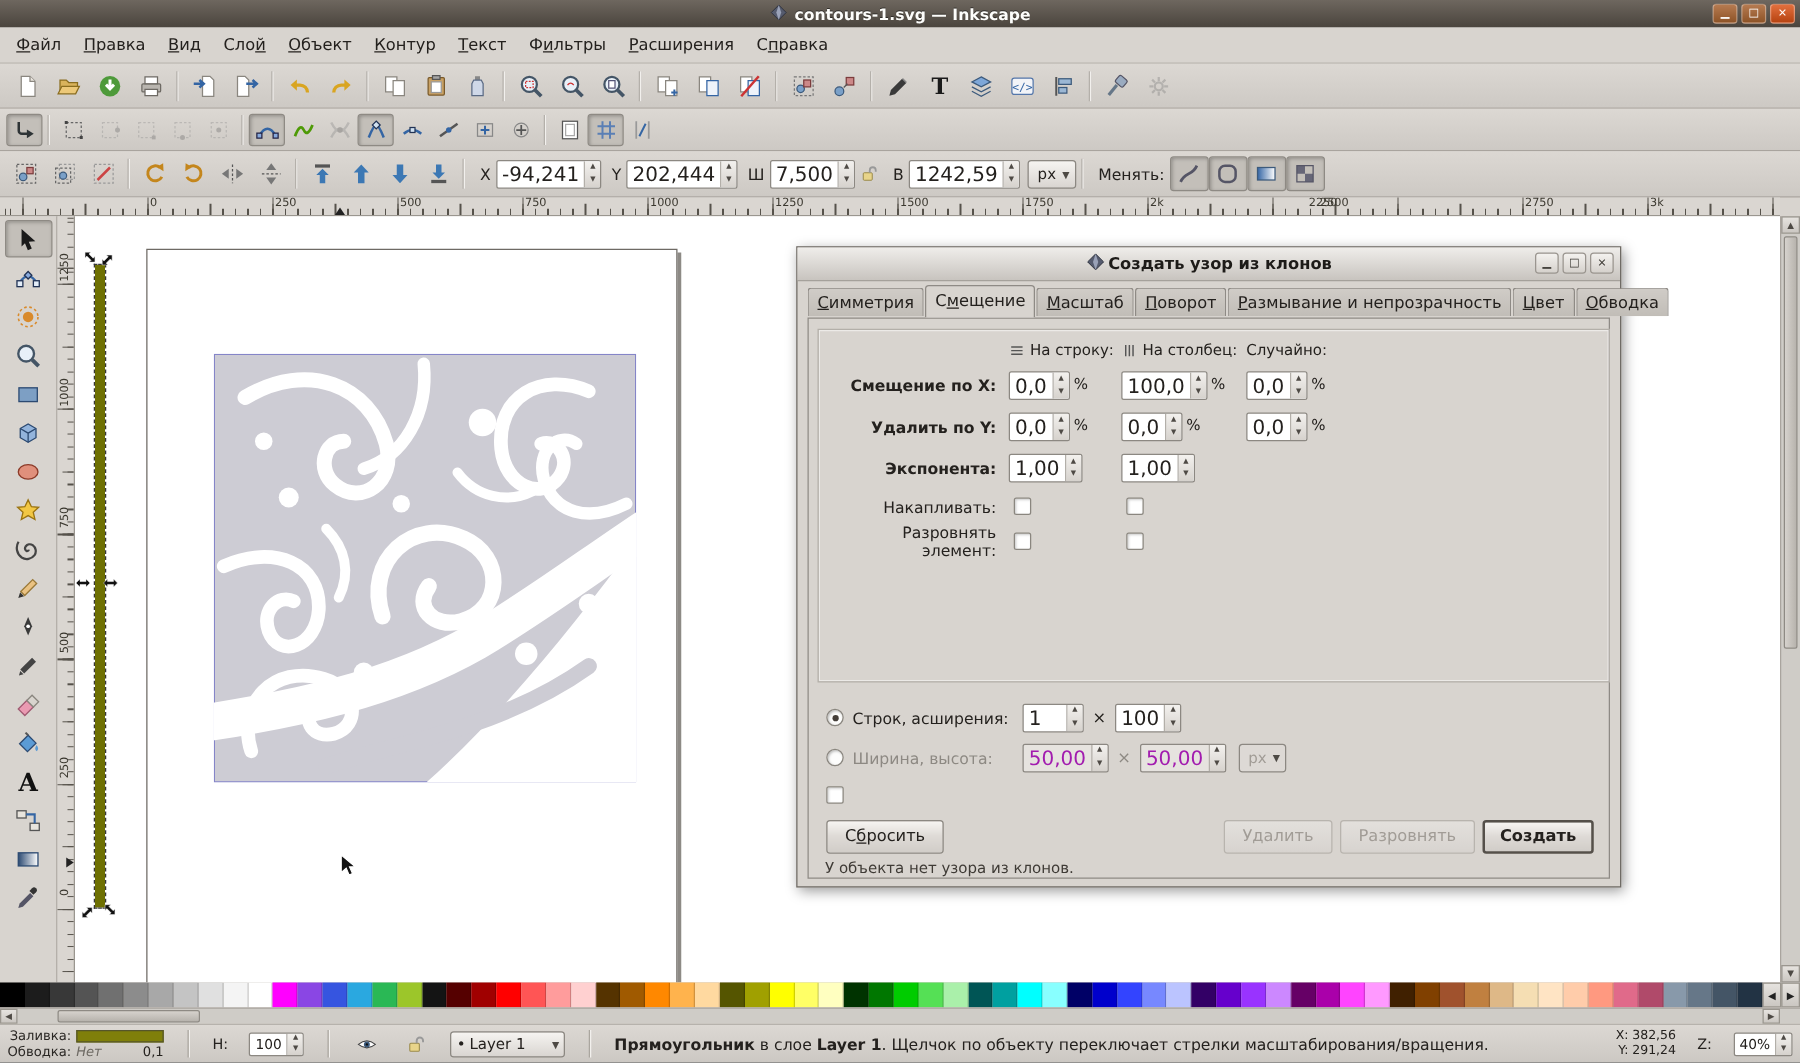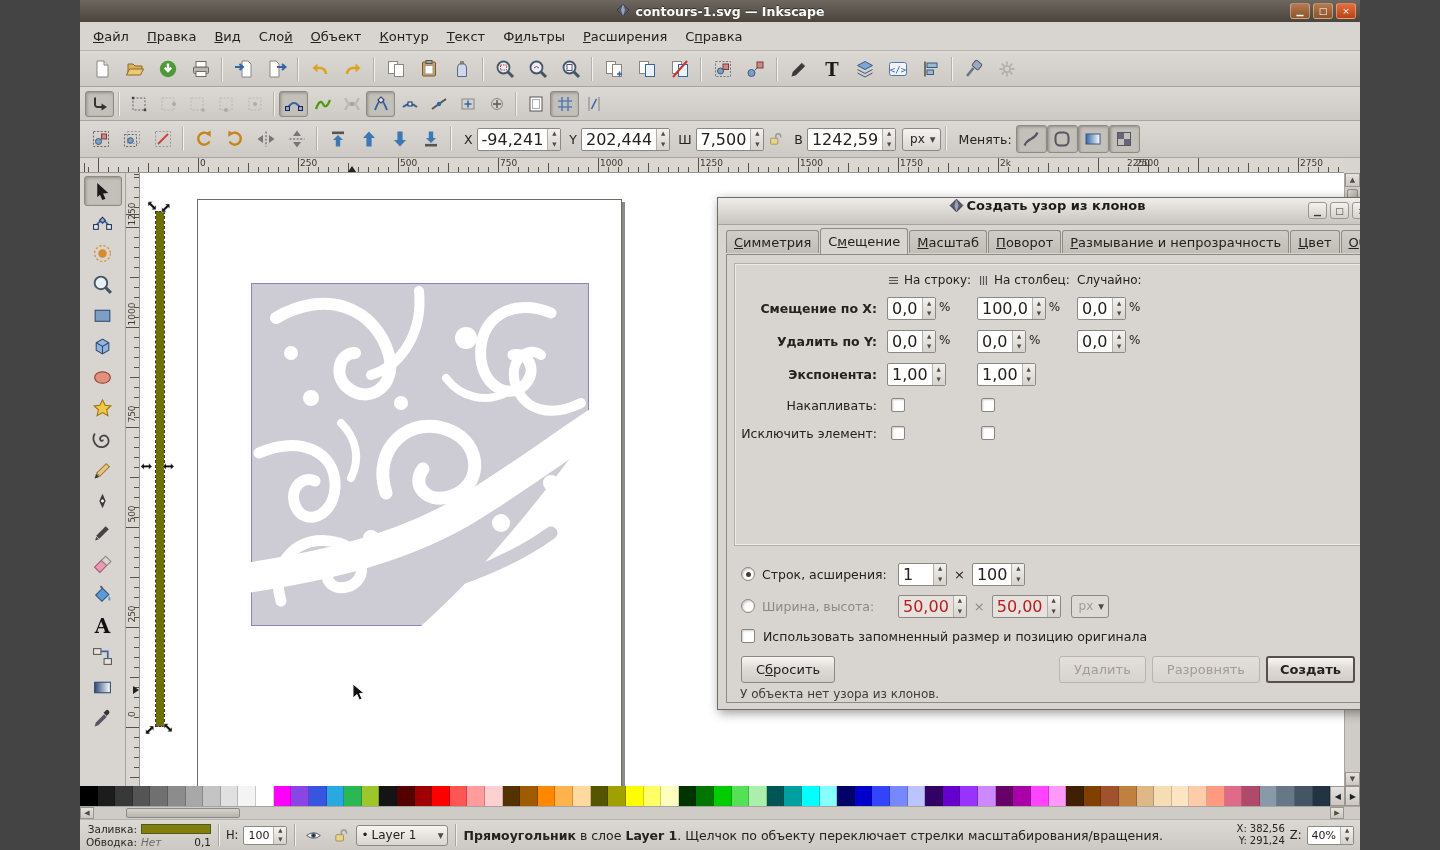--- a/index.html
+++ b/index.html
@@ -1,17 +1,17 @@
 <!DOCTYPE html>
 <html><head>
 <meta charset="utf-8">
 <style>
   *{box-sizing:border-box;margin:0;padding:0}
   html,body{background:#444}
-  #app{position:relative;width:1280px;height:850px;margin:0 auto;background:#d8d4cf;
+  #app{position:relative;width:1440px;height:850px;margin:0 auto;background:#d8d4cf;
        font-family:"DejaVu Sans","Liberation Sans",sans-serif;font-size:12px;color:#24211e;overflow:hidden}
 
   
   .titlebar{position:absolute;left:0;top:0;right:0;height:22px;
     background:linear-gradient(#6e675f,#4a443d);display:flex;align-items:center;justify-content:center;gap:6px}
   .titlebar .wtitle{color:#fdfdfb;font-weight:bold;font-size:12.5px;text-shadow:0 -1px 0 rgba(0,0,0,.5)}
   .winbtns{position:absolute;right:4px;top:3px;display:flex;gap:3px}
   .winbtn{width:20px;height:16px;border-radius:3px;display:flex;align-items:center;justify-content:center;
     font-size:9px;color:#fff;background:linear-gradient(#b57a50,#8d5327);border:1px solid rgba(255,255,255,.35)}
   .winbtn.close{background:linear-gradient(#e26f3d,#b64311)}
@@ -40,21 +40,21 @@
   
   .spin{display:inline-flex;height:23px;border:1px solid #8c8882;background:#fff;border-radius:2px;overflow:hidden}
   .spin .v{display:flex;align-items:center;padding:0 4px;min-width:34px;font-size:16px;white-space:nowrap;overflow:hidden}
   .spin.fld .v{min-width:46px}
   .spin.sm{height:19px}
   .spin.sm .v{min-width:26px;font-size:11px}
   .spin .b{display:flex;flex-direction:column;width:13px;border-left:1px solid #b3afa9;
     background:linear-gradient(#f3f1ee,#d6d2cd)}
   .spin .b i{flex:1;font-style:normal;font-size:5.5px;line-height:5px;color:#4e4a45;display:flex;align-items:center;justify-content:center}
   .spin.dis{background:#e6e3df}
-  .spin.dis .v{color:#b91c1c}
+  .spin.dis .v{color:#a21caf}
   .combo{display:inline-flex;align-items:center;height:23px;border:1px solid #8c8882;border-radius:3px;
     background:linear-gradient(#f6f4f1,#d9d5d1);padding:0 4px 0 7px;font-size:12px}
   .combo .ca{font-size:7.5px;margin-left:5px;color:#4e4a45}
   .combo.dis{color:#a19c96;background:#ddd9d5}
 
   
   .hruler{position:absolute;left:0;top:158px;right:16px;height:15px;background:#dad6d1;border-bottom:1px solid #9a968f;
     background-image:
       repeating-linear-gradient(90deg,#56524b 0,#56524b 1px,transparent 1px,transparent 10px),
       repeating-linear-gradient(90deg,#56524b 0,#56524b 1px,transparent 1px,transparent 50px),
@@ -99,42 +99,42 @@
   .pal-arr{flex:0 0 15px;display:flex;align-items:center;justify-content:center;font-size:8px;color:#222;
     background:linear-gradient(#e6e3df,#cbc7c2);border:1px solid #9a968f}
   .hscroll{position:absolute;left:0;top:806px;right:0;height:13px;background:#cfccc7;border-top:1px solid #a9a49e}
   .hscroll .arr{position:absolute;top:0;bottom:0;width:14px;display:flex;align-items:center;justify-content:center;
     font-size:7px;color:#4e4a45;background:linear-gradient(#e6e3df,#cbc7c2);border:1px solid #9a968f}
   .hthumb{position:absolute;left:46px;width:114px;top:1px;bottom:1px;border:1px solid #8e8a84;border-radius:2px;
     background:linear-gradient(#d6d2cd,#b7b3ad)}
 
   
   .statusbar{position:absolute;left:0;top:819px;right:0;bottom:0;background:linear-gradient(#dcd8d3,#ccc8c3);
-    border-top:1px solid #b6b2ac;display:flex;align-items:center;padding:0 6px;gap:5px}
+    border-top:1px solid #b6b2ac;display:flex;align-items:center;padding:0 6px;gap:17px}
   .fs{display:grid;grid-template-columns:auto 70px;grid-auto-rows:13px;column-gap:4px;font-size:10.5px;align-items:center}
   .fs .lab{text-align:right;color:#2a2724}
   .fs .sw{height:10px;border:1px solid #55552a}
   .fs .strokecell{display:flex;font-size:10.5px}
   .fs .none{font-style:italic;color:#6e6a64}
   .fs .sww{margin-left:auto}
   .ssep{width:1px;height:22px;background:#aaa69f;box-shadow:1px 0 0 #f2f0ed;margin:0 2px}
   .slabel{font-size:11.5px}
   .sbtn{display:flex;align-items:center;justify-content:center;width:22px;height:22px}
   .layercombo{display:flex;align-items:center;height:21px;width:92px;border:1px solid #8c8882;border-radius:3px;
     background:linear-gradient(#f6f4f1,#d9d5d1);padding:0 4px;font-size:12px;gap:3px}
   .layercombo .ca{margin-left:auto;font-size:7.5px;color:#4e4a45}
   .smsg{flex:1;font-size:12.5px;white-space:pre;overflow:hidden;text-overflow:ellipsis}
   .smsg b{font-weight:bold}
   .coords{font-size:10px;line-height:12px;display:grid;grid-template-columns:auto auto;column-gap:3px;justify-items:end}
 
   
   .dialog{position:absolute;left:637px;top:197px;width:660px;height:513px;background:#d8d4cf;
     border:1px solid #6f6b65;box-shadow:2px 3px 10px rgba(0,0,0,.4);z-index:20}
   .dlg-titlebar{position:relative;height:27px;background:linear-gradient(#efedea,#c8c4bf);
-    border-bottom:1px solid #a5a19b;display:flex;justify-content:center;gap:3px}
+    border-bottom:1px solid #a5a19b;display:flex;align-items:center;justify-content:center;gap:3px}
   .dlg-title{font-weight:bold;font-size:13px;color:#1d1b18}
   .dlg-btns{position:absolute;right:5px;top:4px;display:flex;gap:3px}
   .dlg-btn{width:19px;height:17px;border:1px solid #9a958f;border-radius:3px;display:flex;align-items:center;
     justify-content:center;font-size:9px;color:#3c3934;background:linear-gradient(#f4f2ef,#d5d1cc)}
   .dlg-body{position:relative;height:486px}
   .tabs{position:absolute;left:8px;top:4px;height:25px;white-space:nowrap;z-index:3}
   .tab{display:inline-block;margin-right:1px;padding:4px 7px 3px;border:1px solid #8e8a85;border-bottom:none;
     border-radius:3px 3px 0 0;background:linear-gradient(#d0ccc7,#c1bdb7);font-size:13px}
   .tab.active{background:#d8d4cf;padding-top:5px;padding-bottom:5px;position:relative;top:-1px}
   .notebook{position:absolute;left:8px;right:8px;top:29px;bottom:8px;border:1px solid #8e8a85;background:#d8d4cf}
@@ -1101,21 +1101,21 @@
           <div class="drow chk">
             <span class="dlbl">Накапливать:</span>
             <span class="dcell">
                 <span class="checkbox"></span>
               </span>
             <span class="dcell c2">
                 <span class="checkbox"></span>
               </span>
           </div>
           <div class="drow chk">
-            <span class="dlbl">Исключить элемент:</span>
+            <span class="dlbl">Разровнять элемент:</span>
             <span class="dcell">
                 <span class="checkbox"></span>
               </span>
             <span class="dcell c2">
                 <span class="checkbox"></span>
               </span>
           </div>
         </div>
 
         <div class="brow" id="row-rc">
@@ -1155,21 +1155,20 @@
                 <i>▼</i>
               </span>
             </span>
           <span class="combo dis" style="margin-left:10px">
               <span class="v">px</span>
               <span class="ca">▼</span>
             </span>
         </div>
         <div class="brow" id="row-cb">
           <span class="checkbox" style="margin-left:0"></span>
-          <span class="cbl">Использовать запомненный размер и позицию оригинала</span>
         </div>
         <div class="brow" id="row-btns">
           <button class="pushbtn" id="btn-reset">С<u>б</u>росить</button>
           <span class="spacer"></span>
           <button class="pushbtn dis">Удалить</button>
           <button class="pushbtn dis">Разровнять</button>
           <button class="pushbtn default">Создать</button>
         </div>
         <div class="dlg-status">У объекта нет узора из клонов.</div>
       </div>

